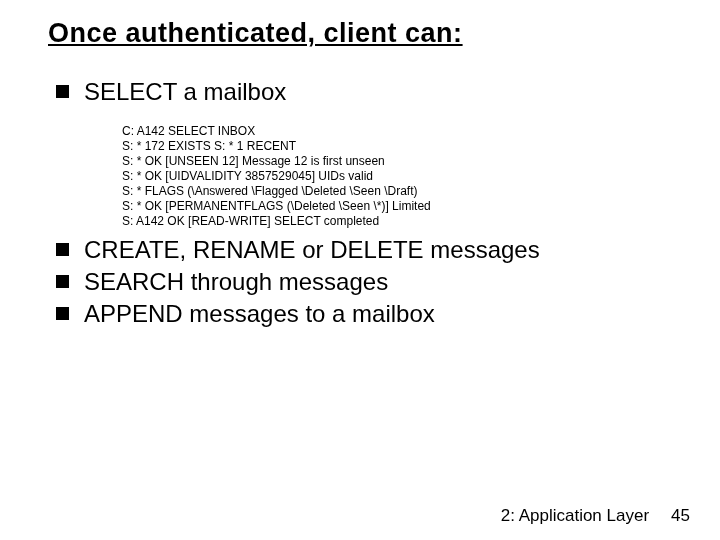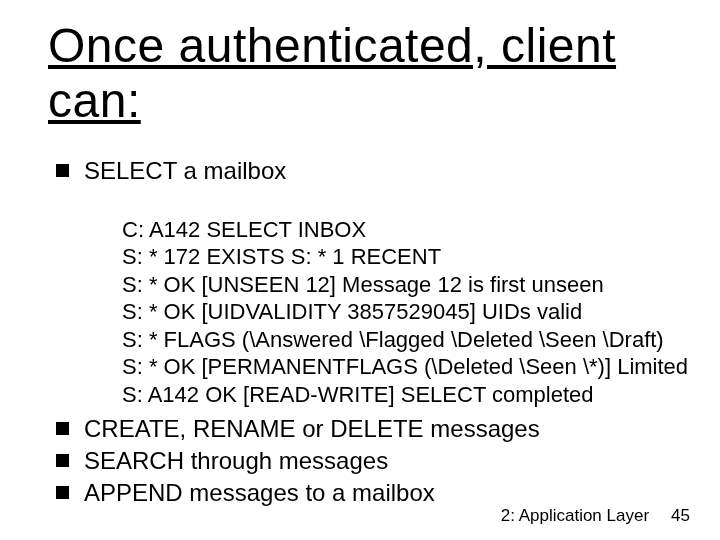--- a/index.html
+++ b/index.html
@@ -13,25 +13,26 @@
     overflow: hidden;
   }
   .slide {
     position: relative;
     width: 720px;
     height: 540px;
     box-sizing: border-box;
     padding: 18px 40px 0 48px;
   }
   .title {
-    font-size: 48px;
+    font-size: 27px;
     line-height: 1.15;
     text-decoration: underline;
     letter-spacing: 0.5px;
     margin-bottom: 28px;
+    font-weight: bold;
   }
   ul.bullets {
     list-style: none;
     padding: 0;
     margin: 0 0 6px 6px;
   }
   ul.bullets > li {
     position: relative;
     padding-left: 30px;
     font-size: 24px;
@@ -42,21 +43,21 @@
     content: "";
     position: absolute;
     left: 2px;
     top: 8px;
     width: 13px;
     height: 13px;
     background: #000;
   }
   .code-block {
     font-family: Arial, Helvetica, sans-serif;
-    font-size: 22px;
+    font-size: 12px;
     line-height: 1.25;
     margin: 2px 0 6px 38px;
     white-space: pre;
     letter-spacing: 0px;
   }
   .footer {
     position: absolute;
     bottom: 14px;
     right: 30px;
     font-size: 17px;

